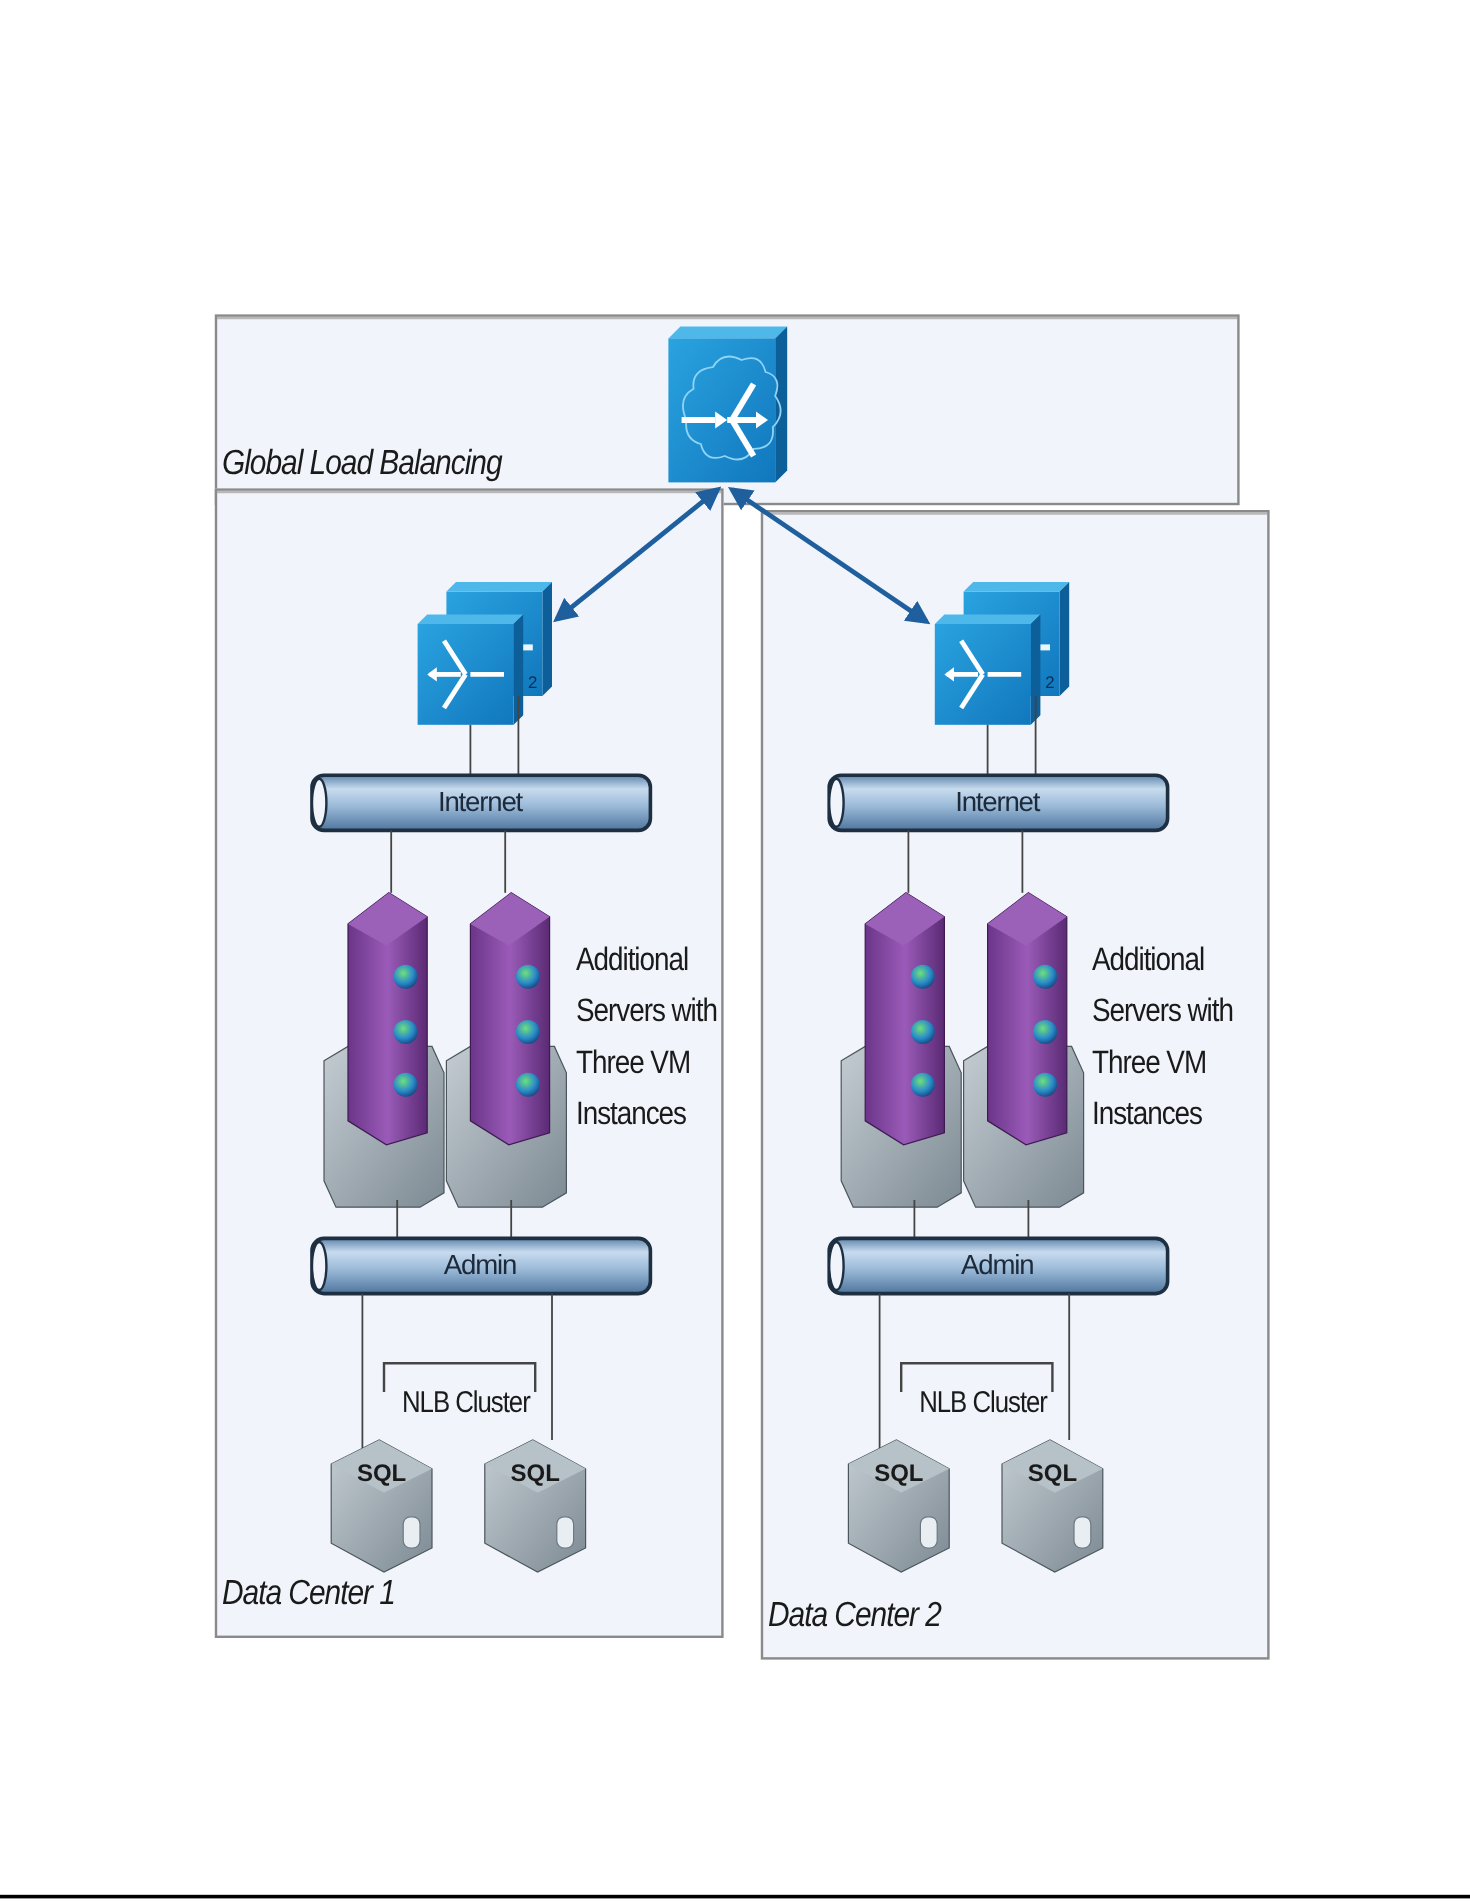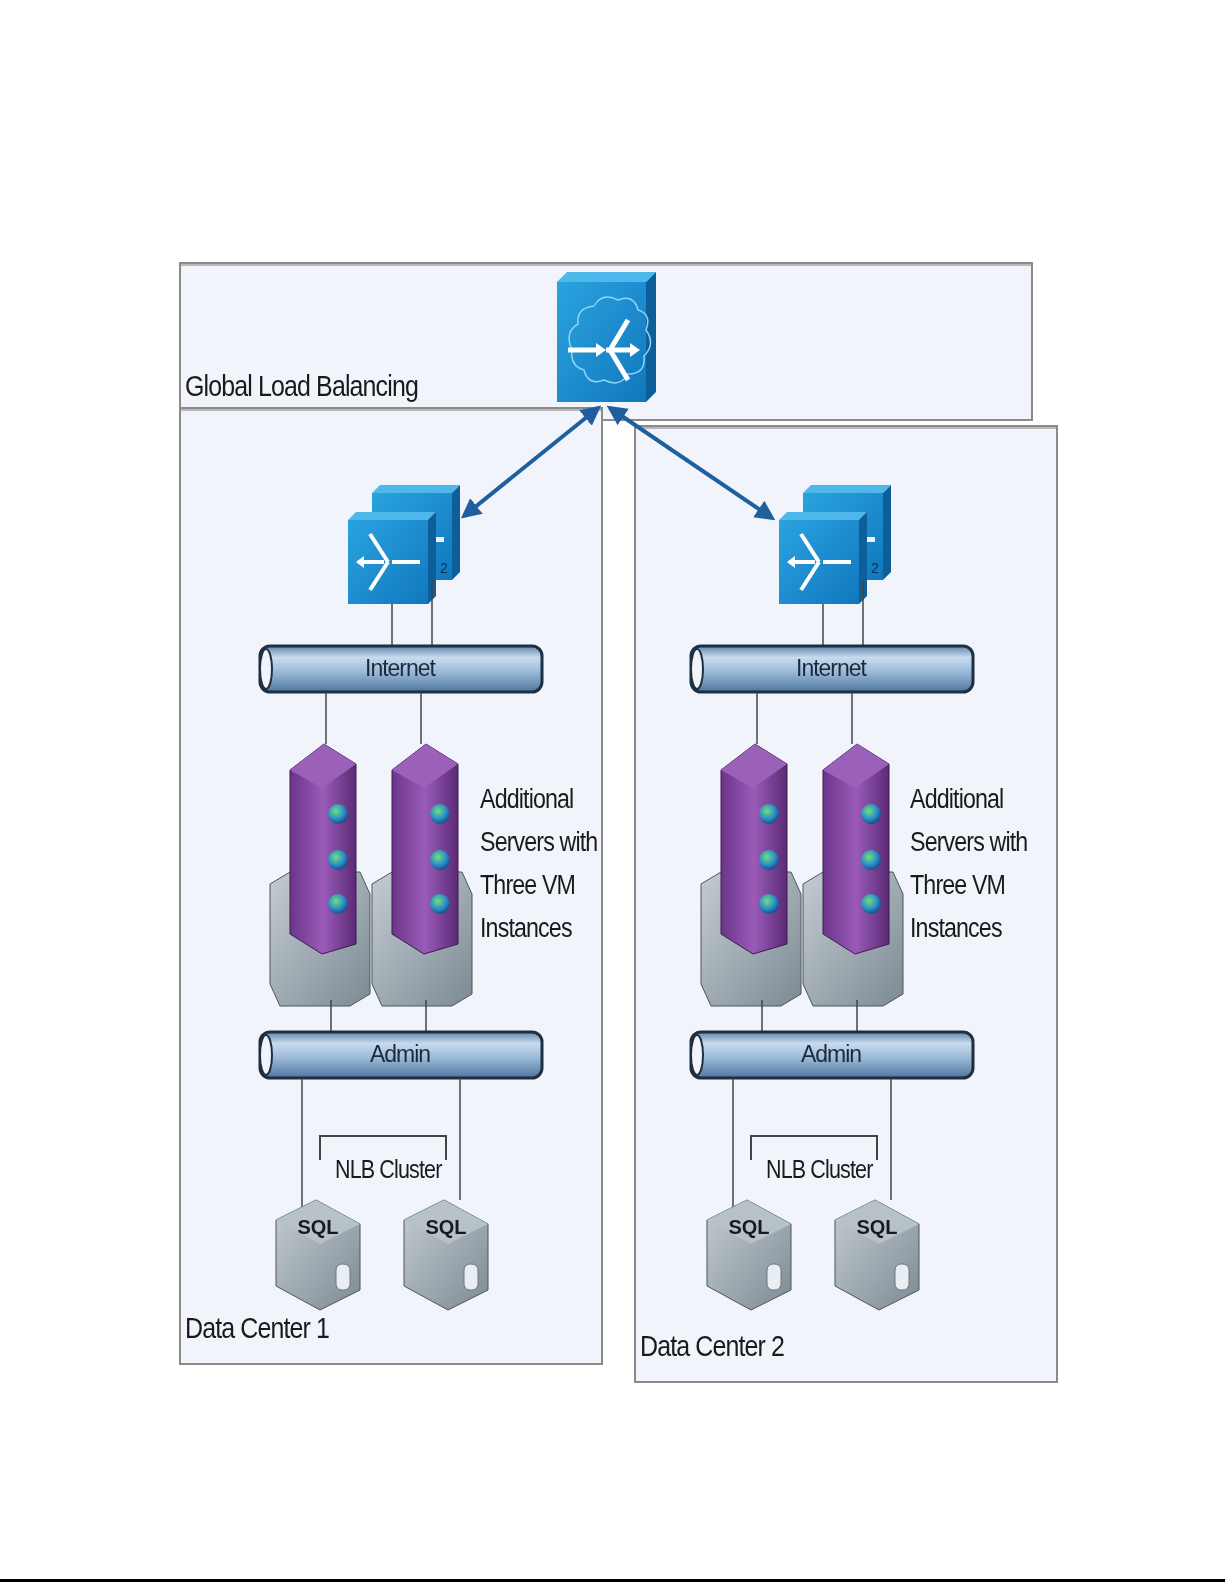--- a/index.html
+++ b/index.html
@@ -1,19 +1,19 @@
 <!DOCTYPE html>
 <html><head>
 <meta charset="utf-8">
 <style>
   html, body { margin:0; padding:0; background:#ffffff; }
   body { width:1225px; height:1585px; position:relative; overflow:hidden;
          font-family:"Liberation Sans", sans-serif; }
   .panel { position:absolute; background:#f1f5fb; border:2px solid #8a8a8a;
-           box-shadow: 0 2px 0 #b8b8b8 inset; box-sizing:border-box; }
+           box-shadow: 0 2px 0 #b8b8b8 inset; box-sizing:border-box;font-style:italic; }
   #glb-panel { left:179px; top:262px; width:854px; height:159px; }
   #dc1-panel { left:179px; top:407px; width:424px; height:958px; }
   #dc2-panel { left:634px; top:425px; width:424px; height:958px; }
   .panel-label { position:absolute; font-size:29px; color:#1a1a1a; letter-spacing:-1px;
                  transform:scaleX(0.86); transform-origin:left center; white-space:nowrap; }
   #glb-label { left:4px; bottom:16px; }
   .dc-label { left:4px; bottom:18px; }
   .bus-text { font-size:23px; fill:#1c2a3a; letter-spacing:-1px; }
   .note { position:absolute; font-size:27px; line-height:43px; color:#1a1a1a;
           letter-spacing:-1px; transform:scaleX(0.86); transform-origin:left top; white-space:nowrap; }

